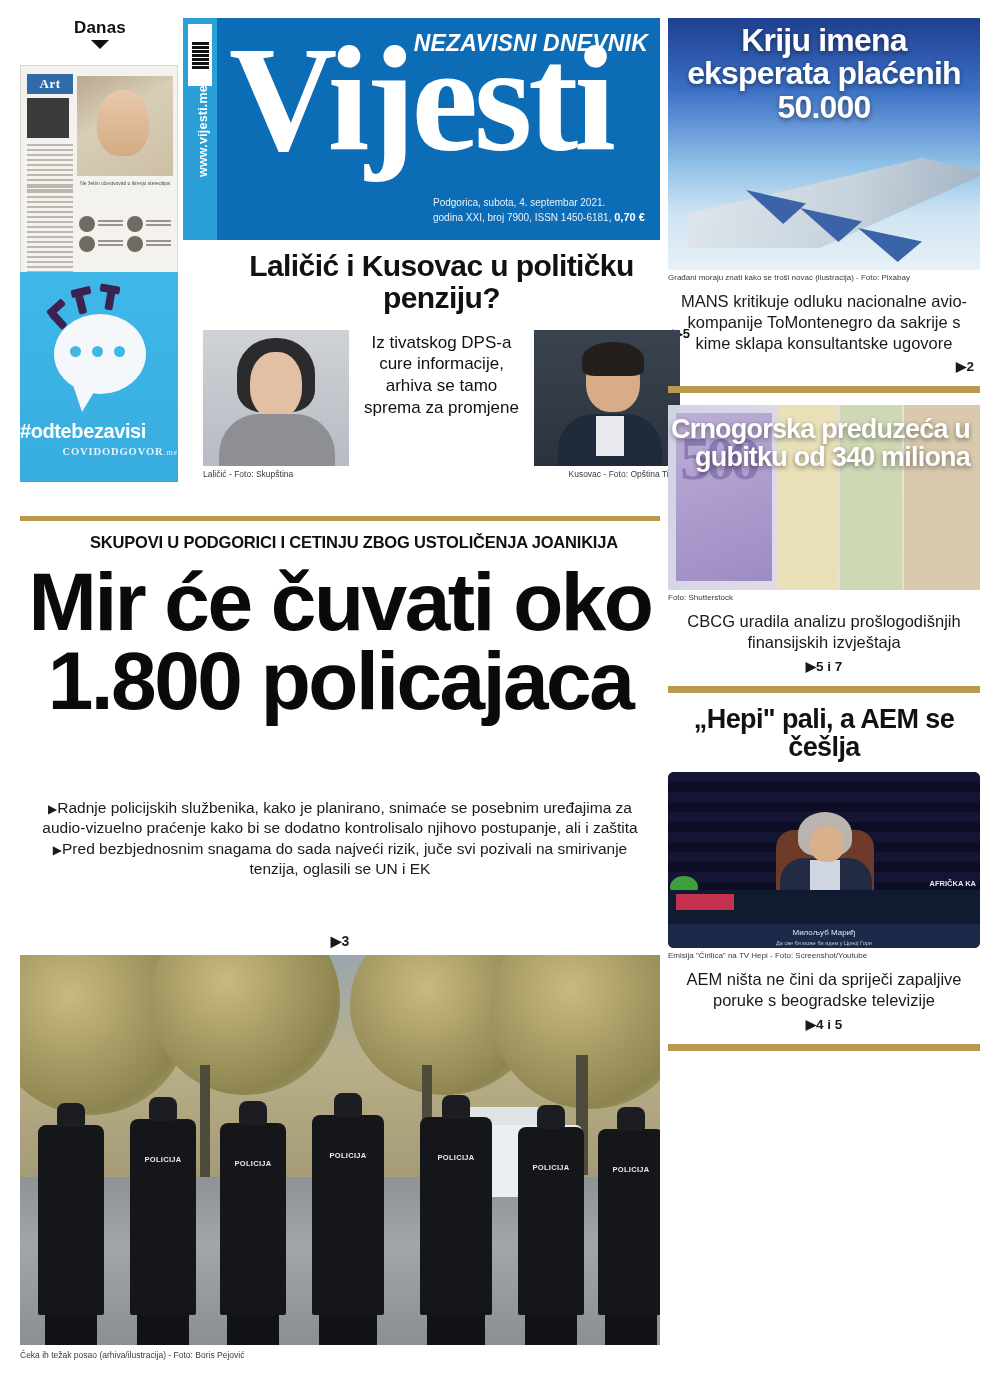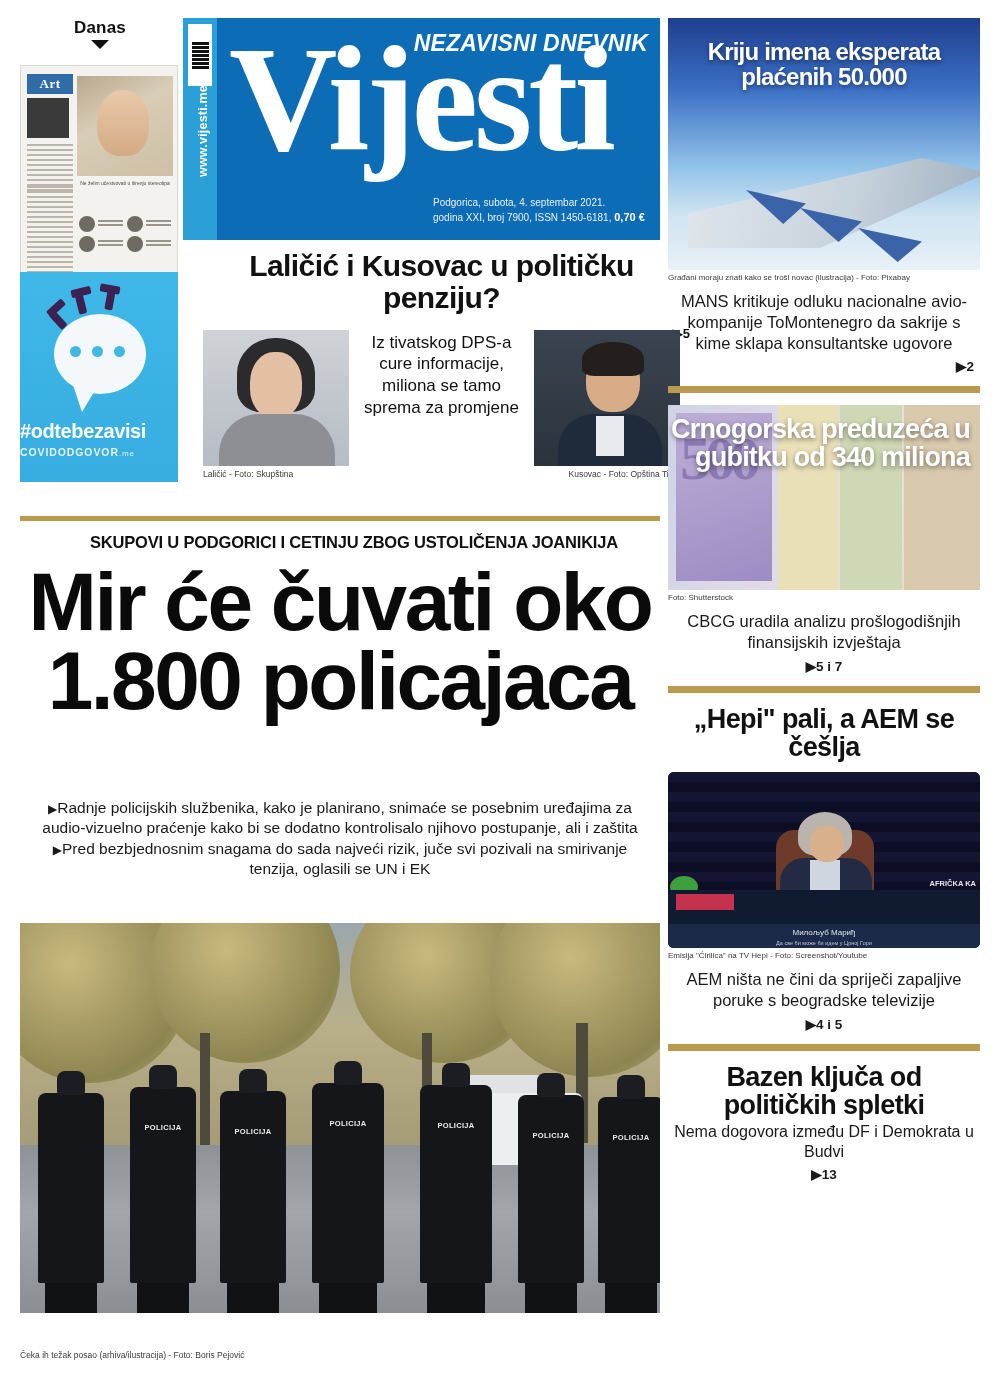--- a/index.html
+++ b/index.html
@@ -92,22 +92,22 @@
   .cv-s1b { left: 26px; top: 32px; width: 20px; height: 8px; transform: rotate(-42deg); }
   .cv-s2 { left: 57px; top: 22px; width: 8px; height: 20px; transform: rotate(-14deg); }
   .cv-s2b { left: 51px; top: 16px; width: 20px; height: 8px; transform: rotate(-14deg); }
   .cv-s3 { left: 86px; top: 18px; width: 8px; height: 20px; transform: rotate(10deg); }
   .cv-s3b { left: 80px; top: 13px; width: 20px; height: 8px; transform: rotate(10deg); }
   .cv-tag {
     position: absolute; left: 0; right: 0; top: 148px; 
     color: #fff; font-weight: bold; font-size: 20px; letter-spacing: -.4px;
   }
   .cv-sub {
-    position: absolute; left: 0; right: 0; top: 174px; text-align: left;
-    color: #e4f4fb; font-size: 10.5px; letter-spacing: .9px; font-weight: bold;
+    position: absolute; left: 0; right: 0; top: 174px; text-align: right;
+    color: #e4f4fb; font-size: 10.5px; letter-spacing: .9px; font-weight: bold; font-family: Liberation Serif, serif;
   }
   .cv-sub em { font-style: normal; font-weight: normal; font-size: 8px; }
 
   
   .masthead {
     position: absolute; left: 163px; top: 0; width: 477px; height: 222px;
   }
   .mh-side {
     position: absolute; left: 0; top: 0; width: 34px; height: 222px;
     background: #2a9fd8;
@@ -213,21 +213,21 @@
   }
   .bl { margin-bottom: 1px; }
   .bl .tri { font-size: 12px; }
   .main-ref {
     position: absolute; left: 0; top: 915px; width: 640px; text-align: center;
     font-size: 14px; font-weight: bold;
   }
 
   
   .police {
-    position: absolute; left: 0; top: 905px; width: 640px; height: 390px;
+    position: absolute; left: 0; top: 937px; width: 640px; height: 390px;
     overflow: hidden; background: #6b6f63;
   }
   .pl-sky {
     position: absolute; left: 0; top: 0; width: 640px; height: 230px;
     background: linear-gradient(180deg,#9aa7ae 0%, #b9b089 45%, #a39a76 100%);
   }
   .pl-tree {
     position: absolute; border-radius: 50%;
     background: radial-gradient(circle at 40% 40%, #c9b980, #8d8550 70%, rgba(110,104,62,0));
   }
@@ -274,22 +274,22 @@
   }
   .plane-wing {
     position: absolute; left: 20px; top: 140px; width: 300px; height: 90px;
     background: linear-gradient(100deg, #dfe6ec 0%, #c6d2dc 55%, #9fb0bf 100%);
     clip-path: polygon(0% 62%, 78% 0%, 100% 16%, 44% 100%, 0% 100%);
   }
   .plane-fin {
     position: absolute; background: #3a63a8; clip-path: polygon(0 0,100% 40%,62% 100%);
   }
   .hd-over {
-    position: absolute; left: 0; right: 0; top: 22px; text-align: center;
-    color: #fff; font-size: 24px; font-weight: bold; line-height: 1.04;
+    position: absolute; left: 0; right: 0; top: 6px; text-align: center;
+    color: #fff; font-size: 32px; font-weight: bold; line-height: 1.04;
     letter-spacing: -.8px; text-shadow: 0 2px 5px rgba(0,0,0,.45);
   }
   .r-cap { font-size: 8px; color: #3a3a3a; margin-top: 3px; }
   .r-body {
     text-align: center; font-size: 16.5px; line-height: 1.28; color: #1a1a1a;
     margin-top: 9px; position: relative;
   }
   .r-ref { font-size: 13.5px; font-weight: bold; text-align: center; margin-top: 4px; }
   .r-gold { background: #b99a4e; height: 7px; margin: 12px 0 12px; }
 
@@ -496,21 +496,21 @@
 
     <div class="lk-block">
       <div class="lk-head">Laličić i Kusovac u političku penziju?</div>
       <div class="lk-ref"><span class="tri">▶</span><span>5</span></div>
       <div class="lk-row">
         <div class="lk-photo f1">
           <div class="f1-hair"></div>
             <div class="f1-face"></div>
             <div class="f1-body"></div>
         </div>
-        <div class="lk-text">Iz tivatskog DPS-a cure informacije, miliona se tamo sprema za promjene</div>
+        <div class="lk-text">Iz tivatskog DPS-a cure informacije, arhiva se tamo sprema za promjene</div>
         <div class="lk-photo f2">
           <div class="f2-body"></div>
             <div class="f2-shirt"></div>
             <div class="f2-face"></div>
             <div class="f2-hair"></div>
         </div>
       </div>
       <div class="lk-caps">
         <div class="cap">Laličić - Foto: Skupština</div>
         <div class="cap">Kusovac - Foto: Opština Tivat</div>
@@ -632,19 +632,14 @@
         <div class="tv-name">Милољуб Мариђ</div>
         <div class="tv-sub">Да све би може би идем у Црној Гори</div>
       </div>
       <div class="r-cap">Emisija "Ćirilica" na TV Hepi - Foto: Screenshot/Youtube</div>
       <div class="r-body">AEM ništa ne čini da spriječi zapaljive poruke s beogradske televizije</div>
       <div class="r-ref"><span class="tri">▶</span><span>4 i 5</span></div>
     </div>
 
     <div class="r-gold"></div>
 
-    <div>
-      <div class="r-head">Bazen ključa od političkih spletki</div>
-      <div class="r-sub">Nema dogovora između DF i Demokrata u Budvi</div>
-      <div class="r-ref"><span class="tri">▶</span><span>13</span></div>
-    </div>
   </div>
 </div>
 
 </body></html>

